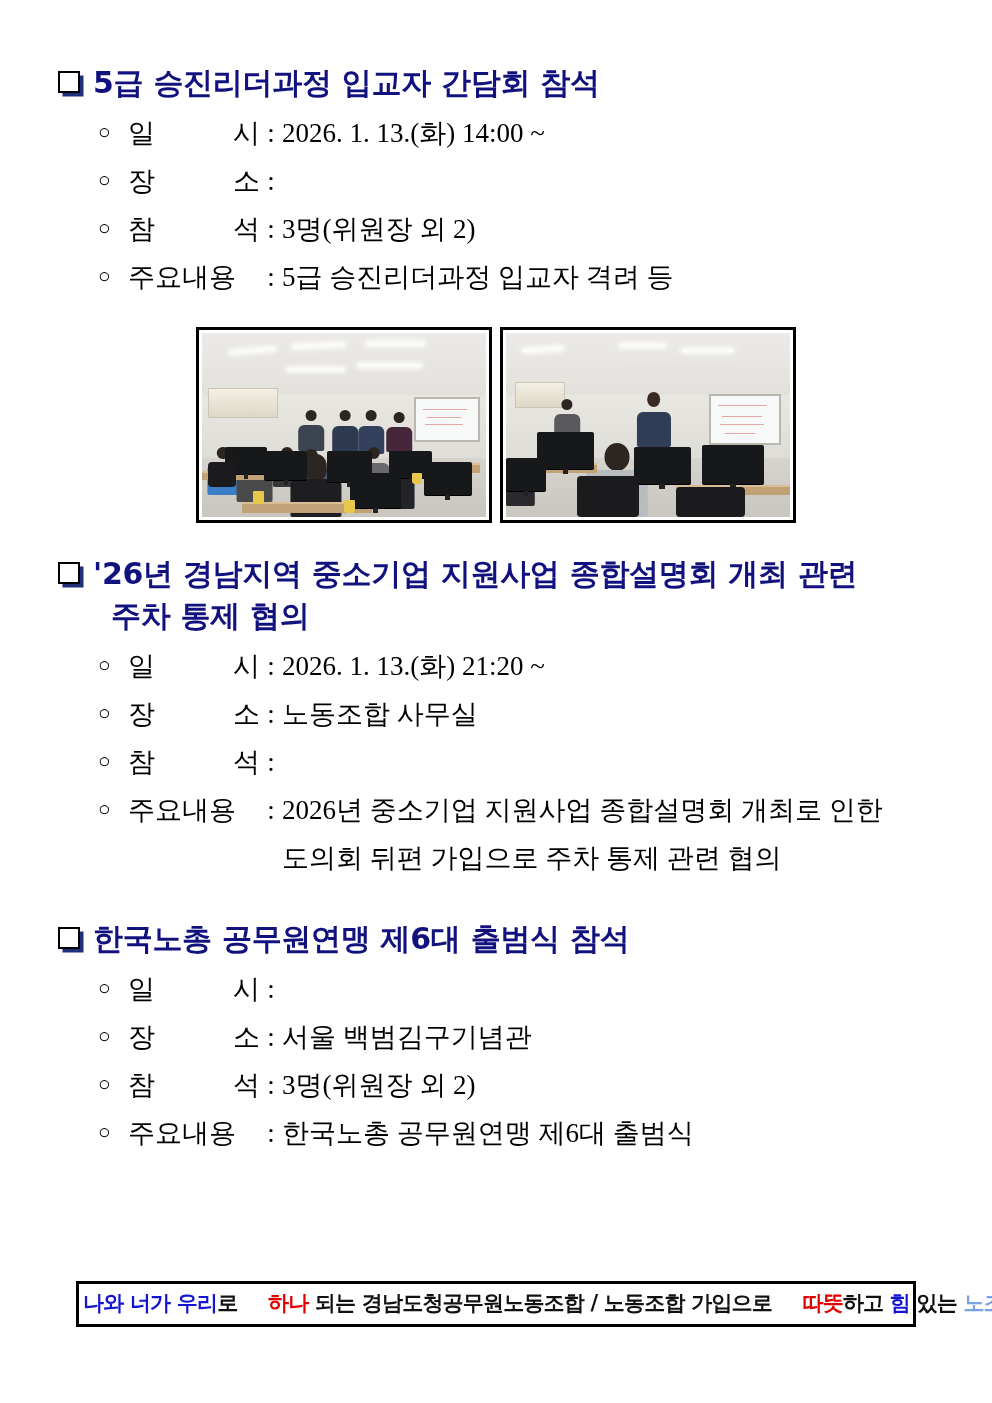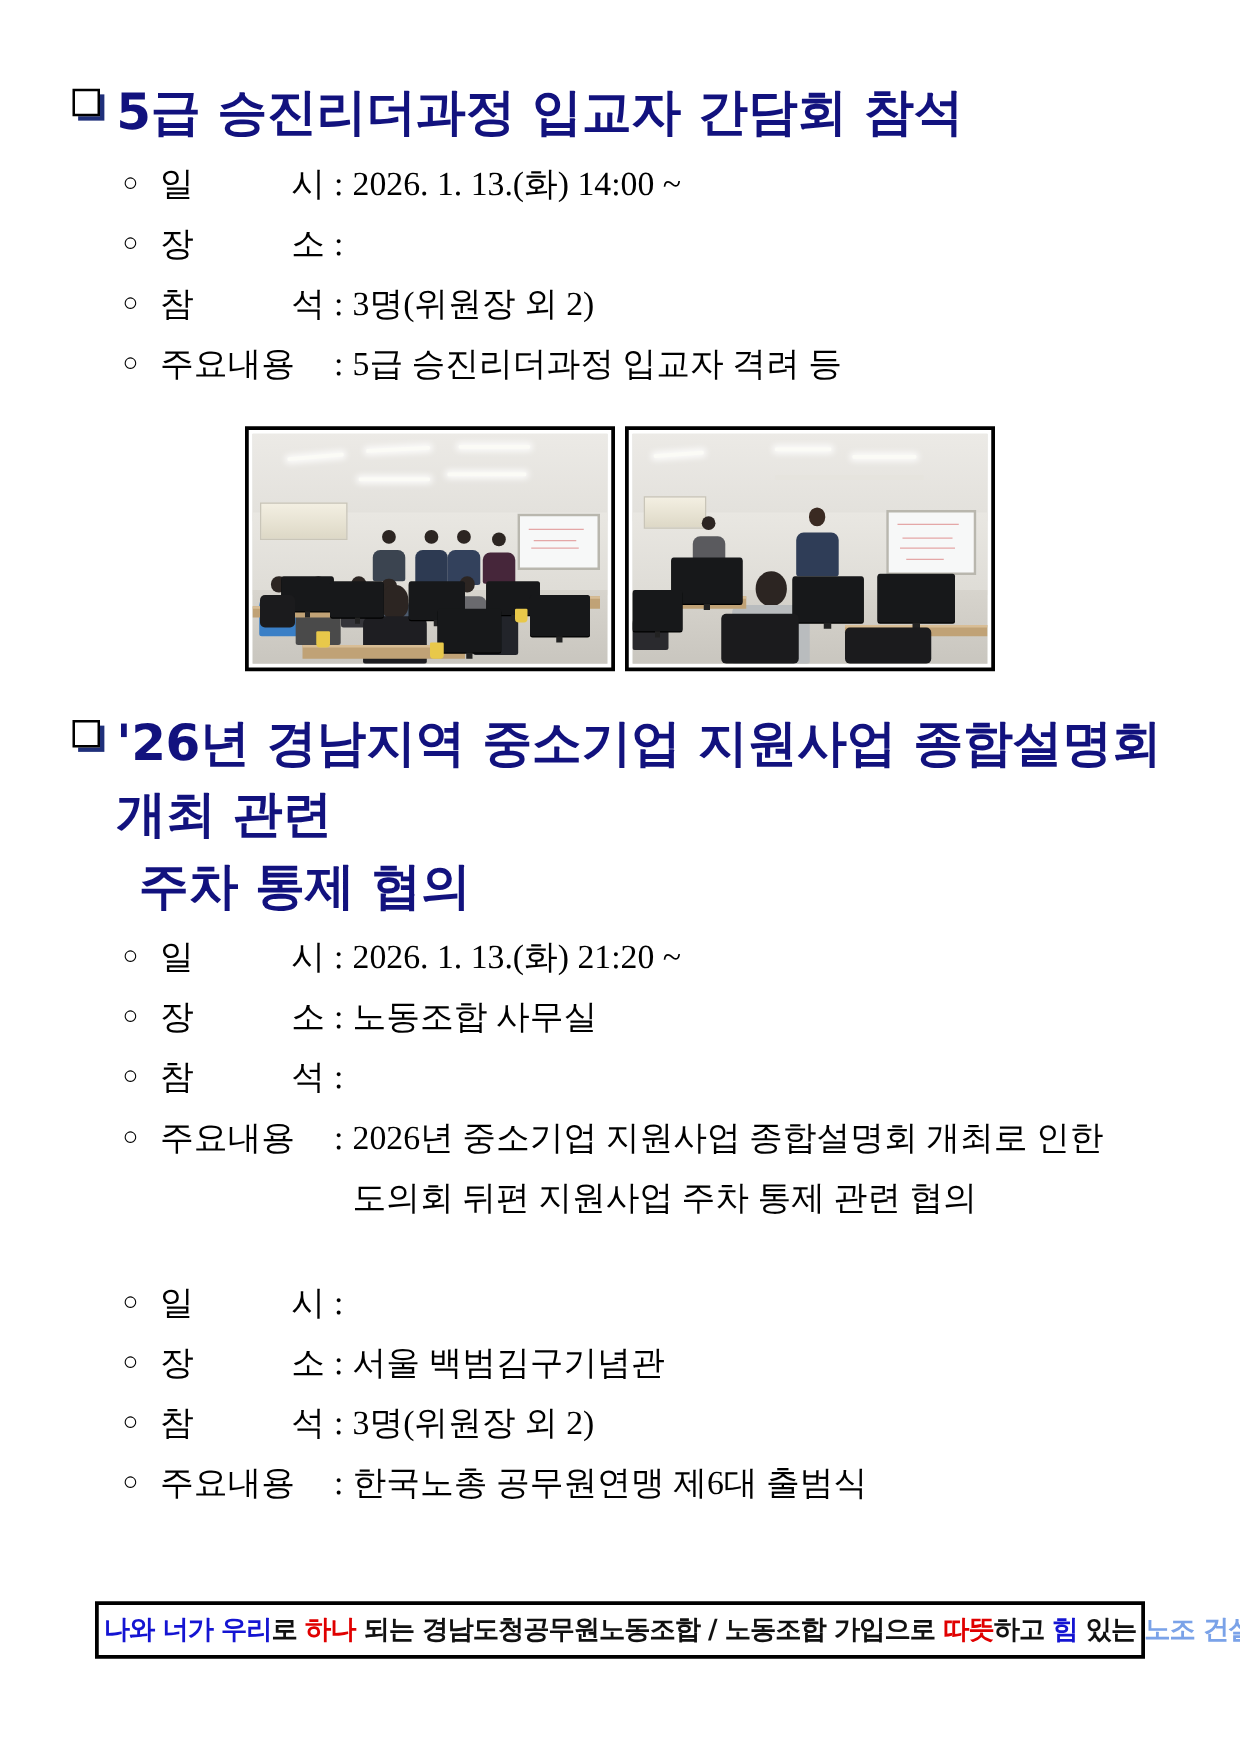--- a/index.html
+++ b/index.html
@@ -41,21 +41,21 @@
     margin-top: 9px;
     margin-right: 13px;
     box-sizing: border-box;
     border: 2.5px solid #000000;
     background: #ffffff;
     box-shadow: 4px 4px 0 -0.5px #1f2f7a;
   }
   .sec-title {
     font-family: "DejaVu Sans", "Liberation Sans", sans-serif;
     font-weight: bold;
-    font-size: 40px;
+    font-size: 30px;
     line-height: 1.42;
     color: #12127e;
     letter-spacing: -0.3px;
     max-width: 880px;
   }
   .sec-title .ln2 {
     display: block;
     padding-left: 18px;
   }
 
@@ -204,21 +204,21 @@
     text-align: center;
     padding: 7px 4px 9px 4px;
     font-family: "DejaVu Sans", "Liberation Sans", sans-serif;
     font-weight: bold;
     font-size: 21px;
     letter-spacing: -0.8px;
     line-height: 1.15;
     white-space: nowrap;
   }
   .c-blue   { color: #1414d2; }
-  .c-red    { color: #e00000; }
+  .c-red    { color: #e00000; margin-left: 24px; }
   .c-black  { color: #111111; }
   .c-ltblue { color: #7aa2e8; }
 
   .gap-a { height: 30px; }
   .gap-b { height: 36px; }
   .top-pad { height: 62px; }
 </style>
 </head>
 <body>
 
@@ -417,28 +417,32 @@
         <span class="dsep">:</span>
       </li>
       <li class="drow">
         <span class="dmark">○</span>
         <span class="dlabel wide">주요내용</span>
         <span class="dsep">:</span>
         <span class="dval">2026년 중소기업 지원사업 종합설명회 개최로 인한</span>
       </li>
       <li class="dcont">
         <span class="pad"></span>
-        <span>도의회 뒤편 지원사업 주차 통제 관련 협의</span>
+        <span>도의회 뒤편 가입으로 주차 통제 관련 협의</span>
       </li>
     </ul>
   </div>
 
   <div class="gap-b"></div>
 
   <div class="section">
+    <div class="sec-heading">
+      <span class="sq-bullet"></span>
+      <span class="sec-title">한국노총 공무원연맹 제6대 출범식 참석</span>
+    </div>
     <ul class="details">
       <li class="drow">
         <span class="dmark">○</span>
         <span class="dlabel spread">일      시</span>
         <span class="dsep">:</span>
       </li>
       <li class="drow">
         <span class="dmark">○</span>
         <span class="dlabel spread">장      소</span>
         <span class="dsep">:</span>

